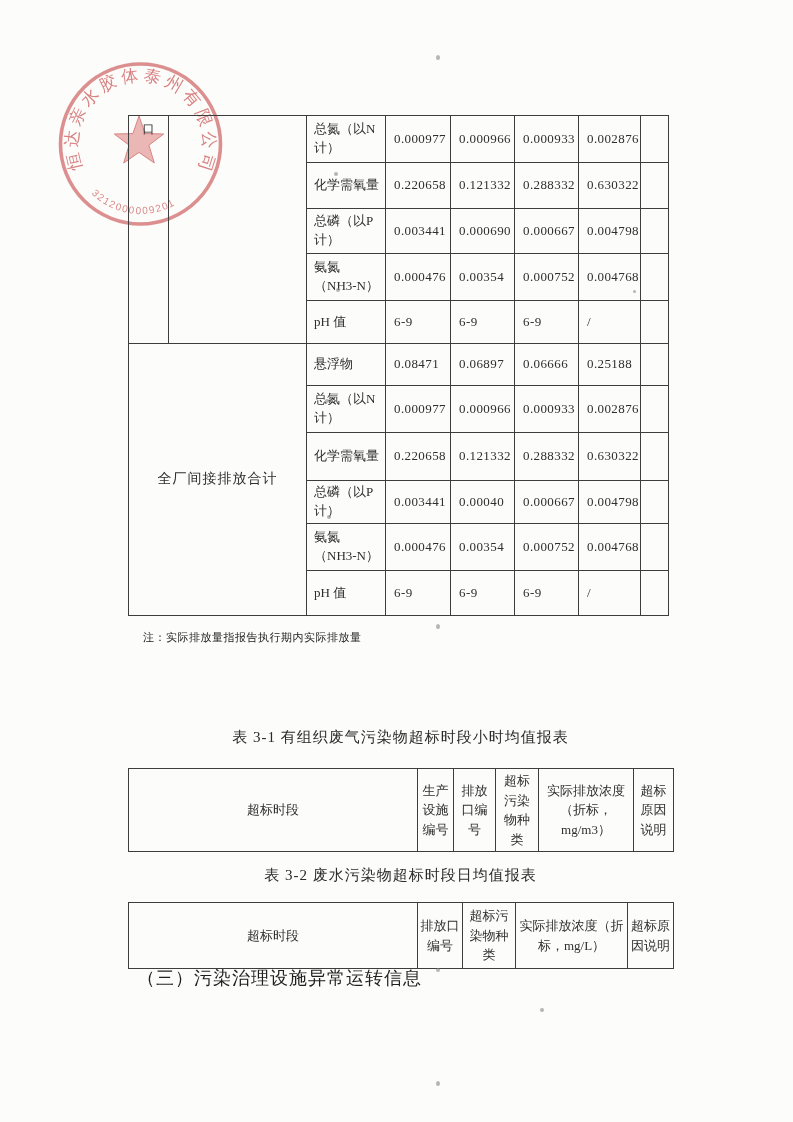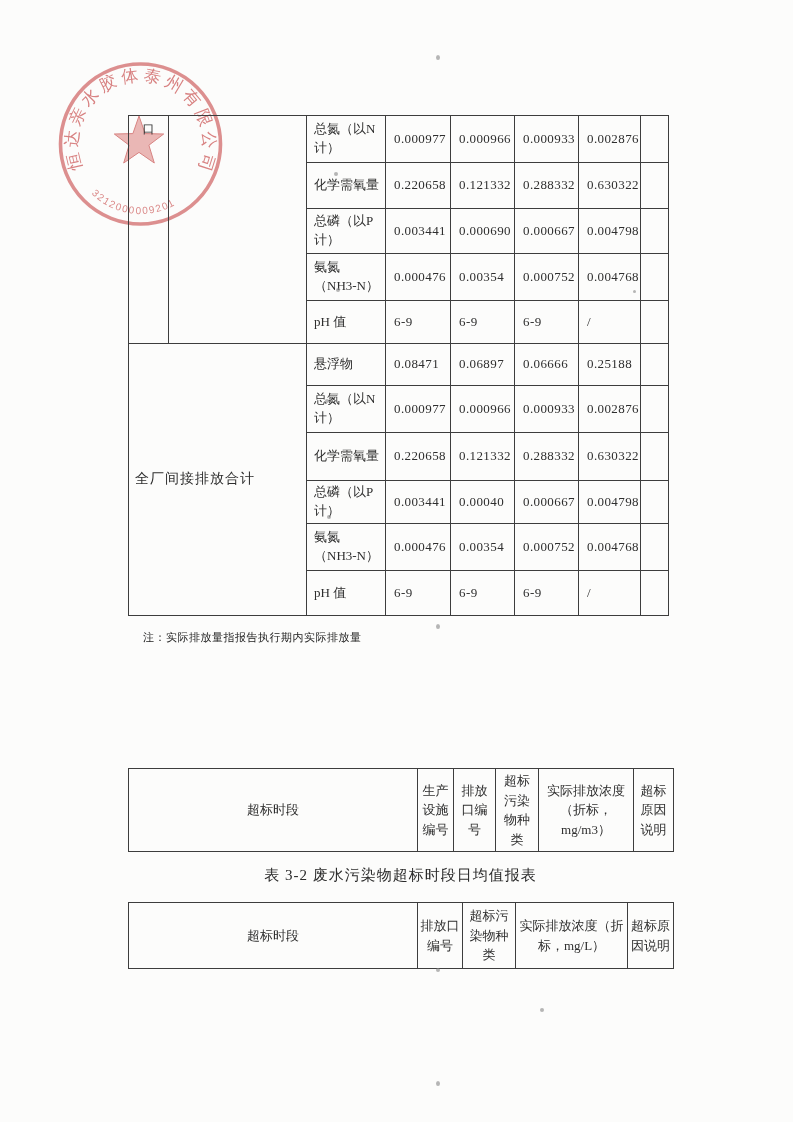--- a/index.html
+++ b/index.html
@@ -21,21 +21,21 @@
   .main-table td{
     border:1.4px solid #3d3d3d;
     padding:2px 6px;
     vertical-align:middle;
     overflow:hidden;
   }
   .main-table td.param{text-align:left;padding-left:7px;}
   .main-table td.val{text-align:left;padding-left:8px;letter-spacing:.4px;white-space:nowrap;}
   .main-table td.tail{padding:0;}
   .main-table td.partial{vertical-align:top;text-align:center;padding-top:5px;font-size:12px;}
-  .main-table td.grouplabel{text-align:left;font-size:14px;letter-spacing:1px;}
+  .main-table td.grouplabel{text-align:center;font-size:14px;letter-spacing:1px;}
   .h47{height:47px}.h46{height:46px}.h45{height:45px}.h43{height:43px}
   .h42{height:42px}.h48{height:48px}
 
   
   .sub-table{
     position:absolute;left:128px;width:545px;
     font-size:13px;line-height:1.5;
   }
   .sub-table th{
     border:1.4px solid #3d3d3d;
@@ -200,20 +200,21 @@
         <td class="val">6-9</td>
         <td class="val">/</td>
         <td class="tail"></td>
       </tr>
     </tbody>
   </table>
 
   <div class="note">注：实际排放量指报告执行期内实际排放量</div>
 
 
+  <div class="caption cap31">表 3-1 有组织废气污染物超标时段小时均值报表</div>
   <table class="sub-table t31">
     <colgroup>
       <col style="width:289px">
         <col style="width:36px">
         <col style="width:42px">
       <col style="width:43px">
         <col style="width:95px">
         <col style="width:40px">
     </colgroup>
     <tbody>
@@ -241,20 +242,21 @@
       <tr>
         <th>超标时段</th>
         <th>排放口编号</th>
         <th>超标污染物种类</th>
         <th>实际排放浓度（折标，mg/L）</th>
         <th>超标原因说明</th>
       </tr>
     </tbody>
   </table>
 
+  <div class="sec-heading sec3">（三）污染治理设施异常运转信息</div>
 
   <div class="speck" style="left:436px;top:55px;width:4px;height:5px;"></div>
   <div class="speck" style="left:334px;top:172px;width:4px;height:4px;"></div>
   <div class="speck" style="left:336px;top:288px;width:4px;height:4px;"></div>
   <div class="speck" style="left:325px;top:399px;width:4px;height:4px;"></div>
   <div class="speck" style="left:327px;top:515px;width:4px;height:4px;"></div>
   <div class="speck" style="left:436px;top:624px;width:4px;height:5px;"></div>
   <div class="speck" style="left:633px;top:290px;width:3px;height:3px;"></div>
   <div class="speck" style="left:436px;top:968px;width:4px;height:4px;"></div>
   <div class="speck" style="left:540px;top:1008px;width:4px;height:4px;"></div>

